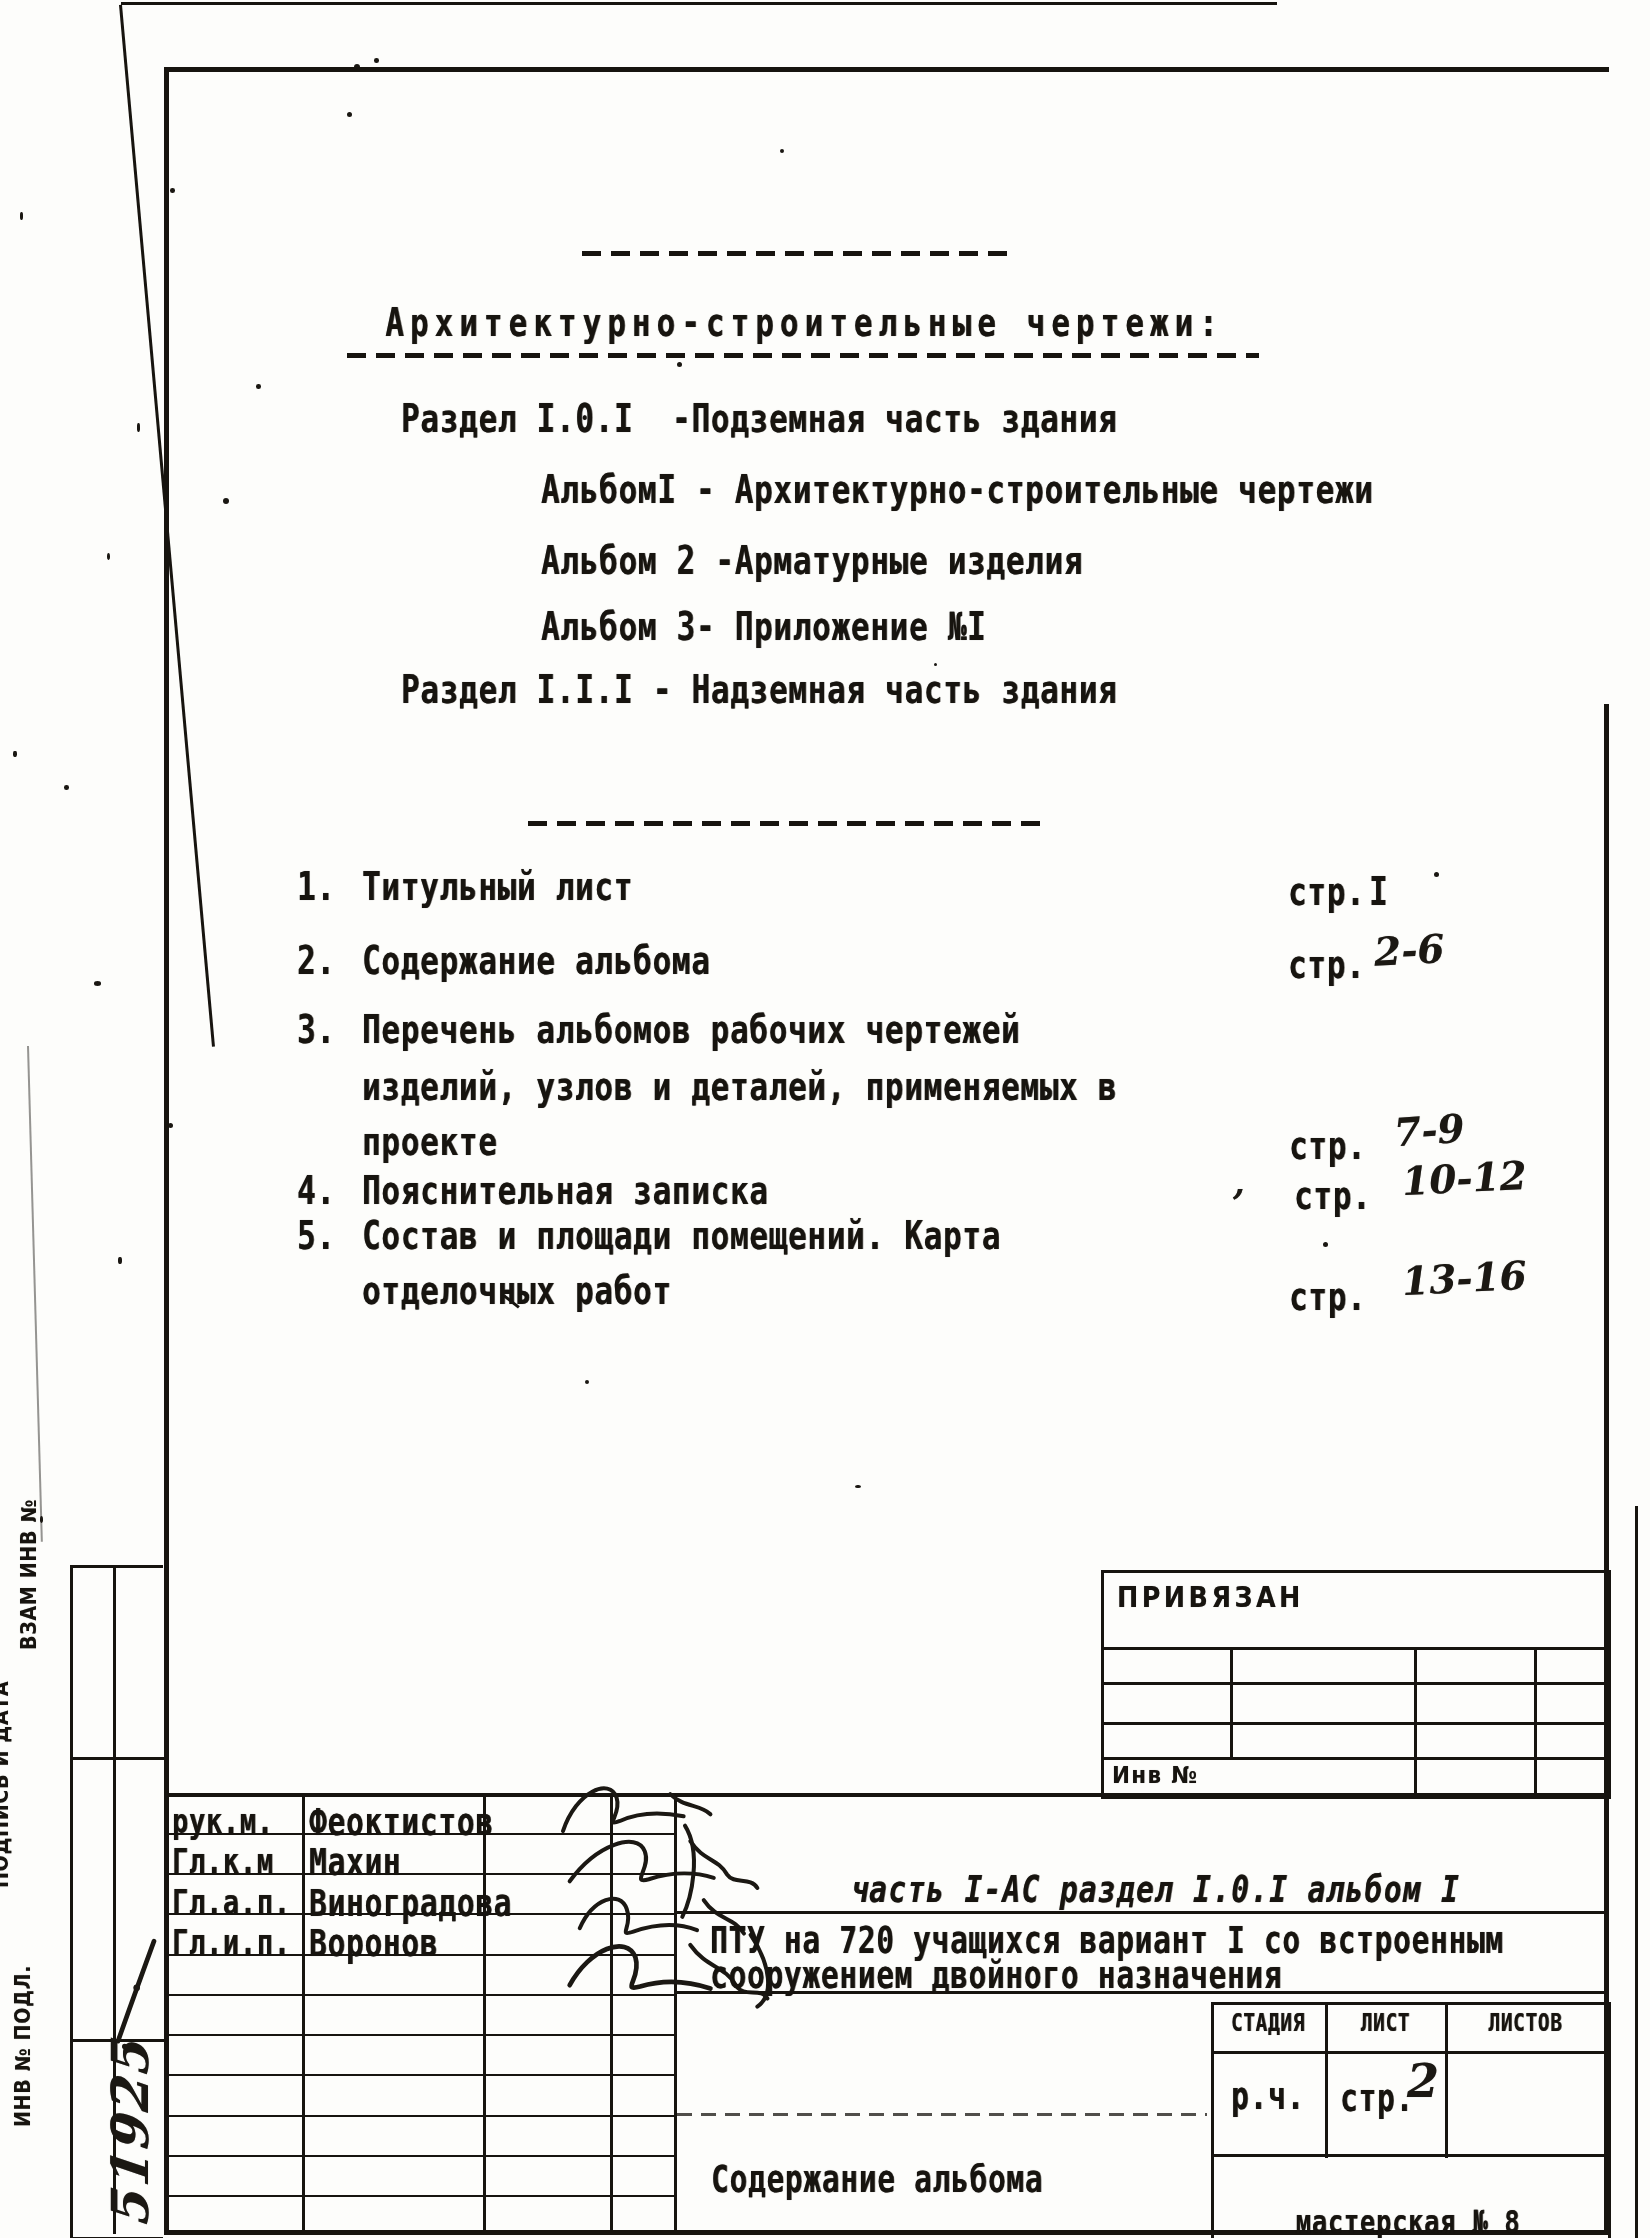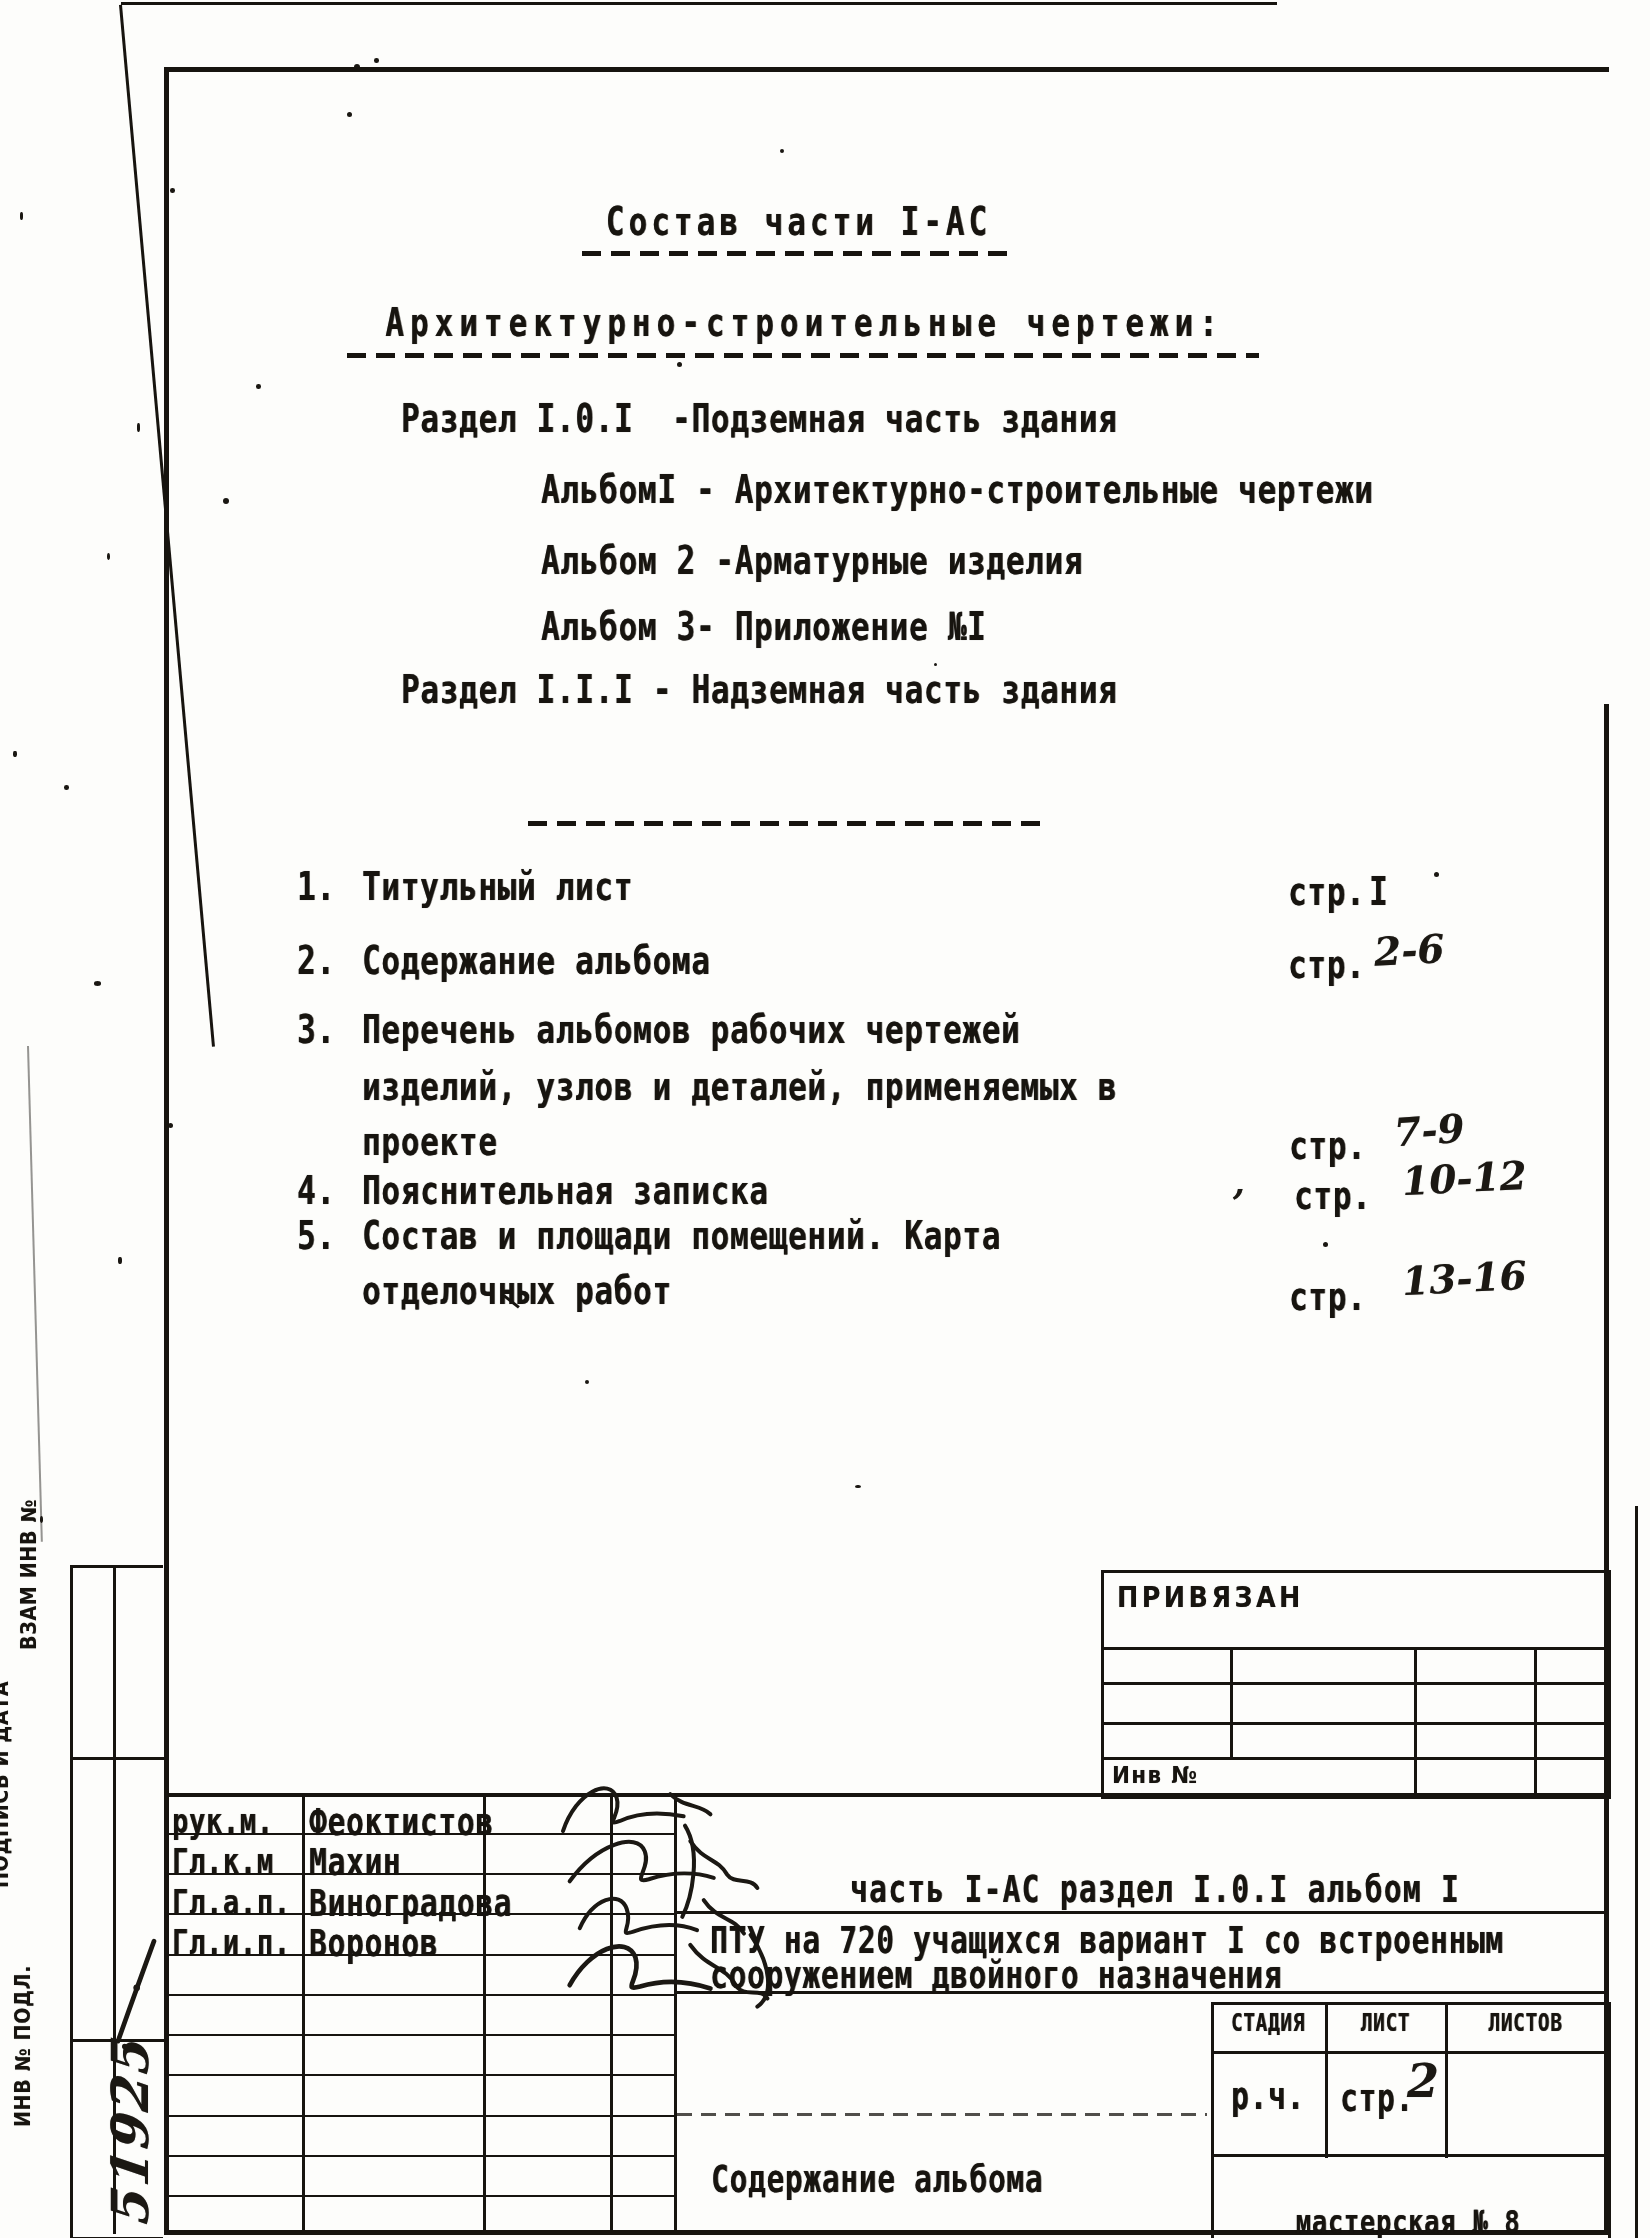--- a/index.html
+++ b/index.html
@@ -65,23 +65,20 @@
   <div class="speck" style="left:13.4px;top:751px;width:3.4px;height:6px;border-radius:40%;"></div>
   <div class="speck" style="left:40px;top:1516px;width:3.4px;height:6.7px;border-radius:40%;"></div>
   <div class="speck" style="left:934px;top:663px;width:3.4px;height:3.4px;"></div>
   <div class="hl" style="left:502px;top:1300px;width:19px;height:2.7px;transform:rotate(38deg);"></div>
 
   <div class="vl" style="left:164px;top:67px;width:4.7px;height:2168px;"></div>
   <div class="hl" style="left:164px;top:67px;width:1445px;height:4.7px;"></div>
   <div class="hl" style="left:164px;top:2230px;width:1445px;height:4.7px;"></div>
   <div class="vl" style="left:1604px;top:704px;width:4.7px;height:1530px;"></div>
 
-  <div class="ctr" style="left:463px;top:201px;width:671px;">
-    <span class="typed" style="letter-spacing:4px;">Состав части I-АС</span>
-  </div>
   <div class="dul" style="left:582px;top:251px;width:433px;"></div>
 
   <div class="ctr" style="left:352px;top:302px;width:905px;">
     <span class="typed" style="letter-spacing:6px;">Архитектурно-строительные чертежи:</span>
   </div>
   <div class="dul" style="left:347px;top:353px;width:912px;"></div>
 
   <span class="typed abs" style="left:401px;top:398px;">Раздел I.0.I  -Подземная часть здания</span>
   <span class="typed abs" style="left:541px;top:469px;">АльбомI - Архитектурно-строительные чертежи</span>
   <span class="typed abs" style="left:541px;top:540px;">Альбом 2 -Арматурные изделия</span>
@@ -185,21 +182,21 @@
     <path d="M150,175 C190,120 250,100 262,130 C272,155 240,180 268,172 C305,160 340,162 365,170" stroke-width="6"></path>
     <path d="M330,115 C350,145 370,140 385,165 C395,180 420,168 430,185" stroke-width="6"></path>
     <path d="M322,92 C347,132 332,200 318,228" stroke-width="6"></path>
     <path d="M165,245 C185,200 225,188 235,216 C245,243 220,258 245,250 C280,238 310,236 340,248" stroke-width="6"></path>
     <path d="M350,203 C370,233 395,228 410,253" stroke-width="6"></path>
     <path d="M150,330 C180,275 235,255 248,288 C258,320 225,340 255,332 C295,320 330,325 360,335" stroke-width="7"></path>
     <path d="M330,270 C355,305 380,300 398,330 C410,350 435,332 445,350" stroke-width="6"></path>
     <path d="M420,255 C450,300 455,345 430,362" stroke-width="6"></path>
   </svg>
 
-  <div class="ctr" style="left:674px;top:1871px;width:962px;">
+  <div class="ctr" style="left:674px;top:1871px;width:962px;font-style:italic;">
     <span class="typed" style="font-size:29.5px;letter-spacing:1.3px;">часть I-АС раздел I.0.I альбом I</span>
   </div>
   <div class="hl" style="left:674px;top:1911px;width:934px;height:3.4px;"></div>
 
   <span class="typed abs" style="left:710px;top:1922px;font-size:29.5px;">ПТУ на 720 учащихся вариант I со встроенным</span>
   <span class="typed abs" style="left:710px;top:1957px;font-size:29.5px;">сооружением двойного назначения</span>
   <div class="hl" style="left:674px;top:1991px;width:934px;height:2.7px;"></div>
 
   <div class="abs" style="left:1211px;top:2002px;width:394px;height:233px;border:3.4px solid #17140f;"></div>
   <div class="hl" style="left:1211px;top:2051px;width:394px;height:3.4px;"></div>

